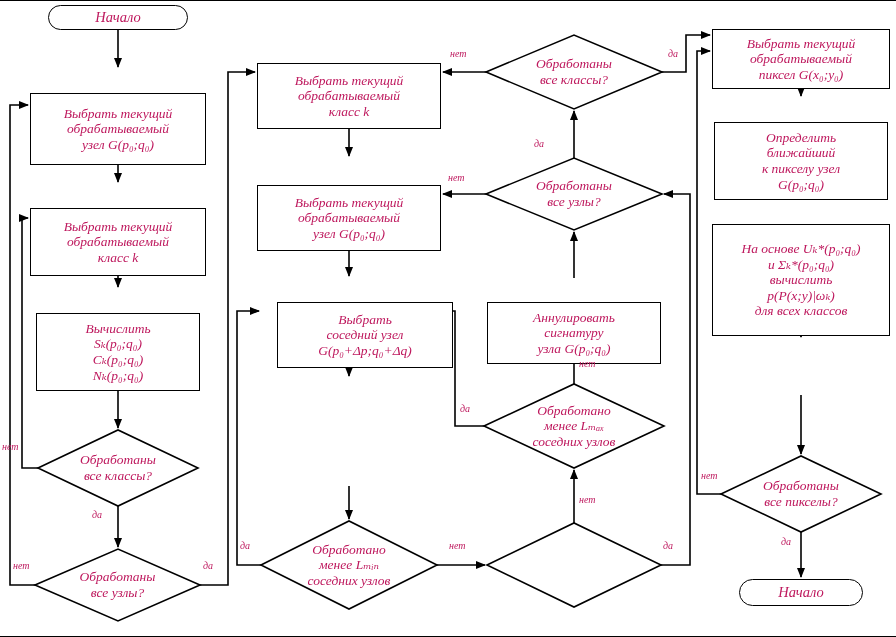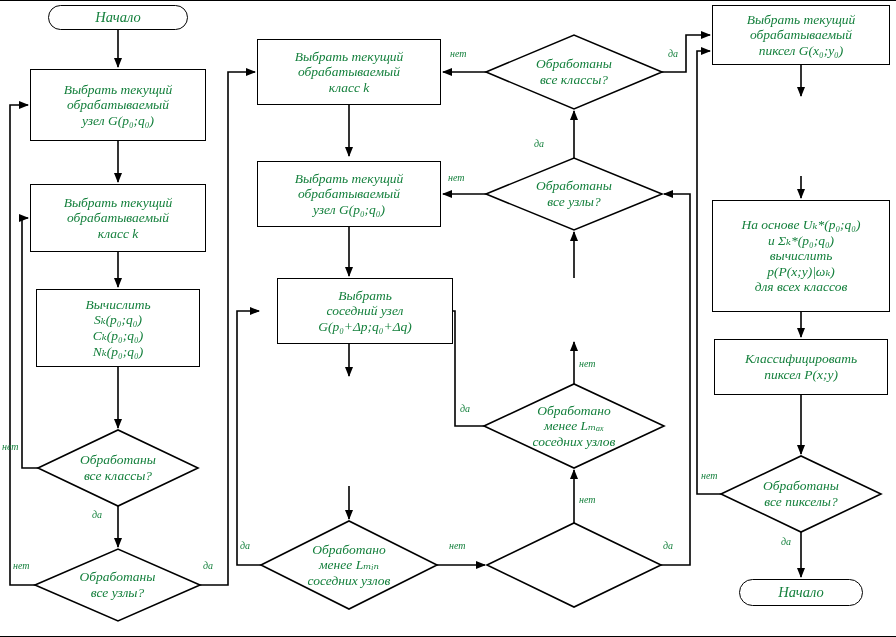--- a/index.html
+++ b/index.html
@@ -1,30 +1,30 @@
 <!DOCTYPE html>
 <html><head>
 <meta charset="utf-8">
 <style>
   * { margin:0; padding:0; box-sizing:border-box; }
   html,body { background:#ffffff; }
   .stage {
     position:relative; width:896px; height:637px; background:#fff;
     font-family:"Liberation Serif","DejaVu Serif","DejaVu Sans",serif;
-    font-style:italic; color:#15803d; overflow:hidden;
+    font-style:italic; color:#be185d; overflow:hidden;
     border-top:1.5px solid #000; border-bottom:1.5px solid #000;
   }
   .wires { position:absolute; left:0; top:0; }
   .wires polyline { fill:none; stroke:#000; stroke-width:1.6; }
   .wires polygon { fill:#fff; stroke:#000; stroke-width:1.6; }
   .node {
     position:absolute; display:flex; align-items:center; justify-content:center;
     text-align:center; white-space:pre-line; font-size:13.5px; line-height:1.16;
   }
-  .proc { border:1.6px solid #000; background:#fff; }
+  .proc { border:1.6px solid #000; background:#fff;margin-top:24px; }
   .term { border:1.6px solid #000; background:#fff; border-radius:14px; font-size:14.5px; }
   .dtxt { background:transparent; }
   .lbl  { position:absolute; font-size:10px; line-height:1; }
 </style>
 </head>
 <body>
 
 <div class="stage">
 
   <svg class="wires" width="896" height="637" viewBox="0 0 896 637">
@@ -100,34 +100,39 @@
 соседний узел
 G(p₀+Δp;q₀+Δq)</div>
   <div class="node dtxt" style="left:261px;top:520px;width:176px;height:88px">Обработано
 менее Lₘᵢₙ
 соседних узлов</div>
 
   <div class="node dtxt" style="left:486px;top:34px;width:176px;height:74px">Обработаны
 все классы?</div>
   <div class="node dtxt" style="left:486px;top:157px;width:176px;height:72px">Обработаны
 все узлы?</div>
+  <div class="node proc" style="left:487px;top:277px;width:174px;height:62px">Аннулировать
+сигнатуру
+узла G(p₀;q₀)</div>
   <div class="node dtxt" style="left:484px;top:383px;width:180px;height:84px">Обработано
 менее Lₘₐₓ
 соседних узлов</div>
 
   <div class="node proc" style="left:712px;top:4px;width:178px;height:60px">Выбрать текущий
 обрабатываемый
 пиксел G(x₀;y₀)</div>
+  <div class="node proc" style="left:714px;top:97px;width:174px;height:78px">Определить
+ближайший
+к пикселу узел
+G(p₀;q₀)</div>
   <div class="node proc" style="left:712px;top:199px;width:178px;height:112px">На основе Uₖ*(p₀;q₀)
 и Σₖ*(p₀;q₀)
 вычислить
 p(P(x;y)|ωₖ)
 для всех классов</div>
-  <div class="node proc" style="left:714px;top:338px;width:174px;height:56px">Классифицировать
-пиксел P(x;y)</div>
   <div class="node dtxt" style="left:721px;top:455px;width:160px;height:76px">Обработаны
 все пикселы?</div>
   <div class="node term" style="left:739px;top:578px;width:124px;height:27px">Начало</div>
 
   <div class="lbl" style="left:2px;top:441px">нет</div>
   <div class="lbl" style="left:92px;top:509px">да</div>
   <div class="lbl" style="left:13px;top:560px">нет</div>
   <div class="lbl" style="left:203px;top:560px">да</div>
   <div class="lbl" style="left:240px;top:540px">да</div>
   <div class="lbl" style="left:449px;top:540px">нет</div>

